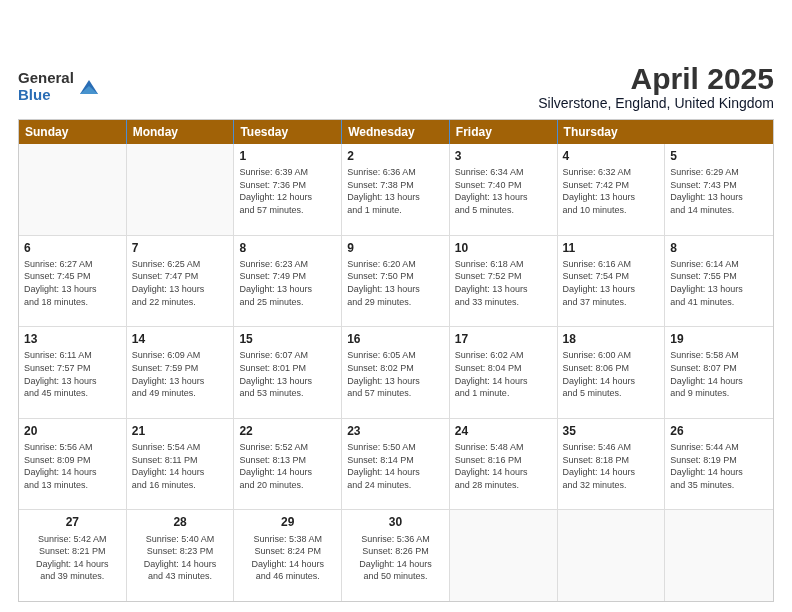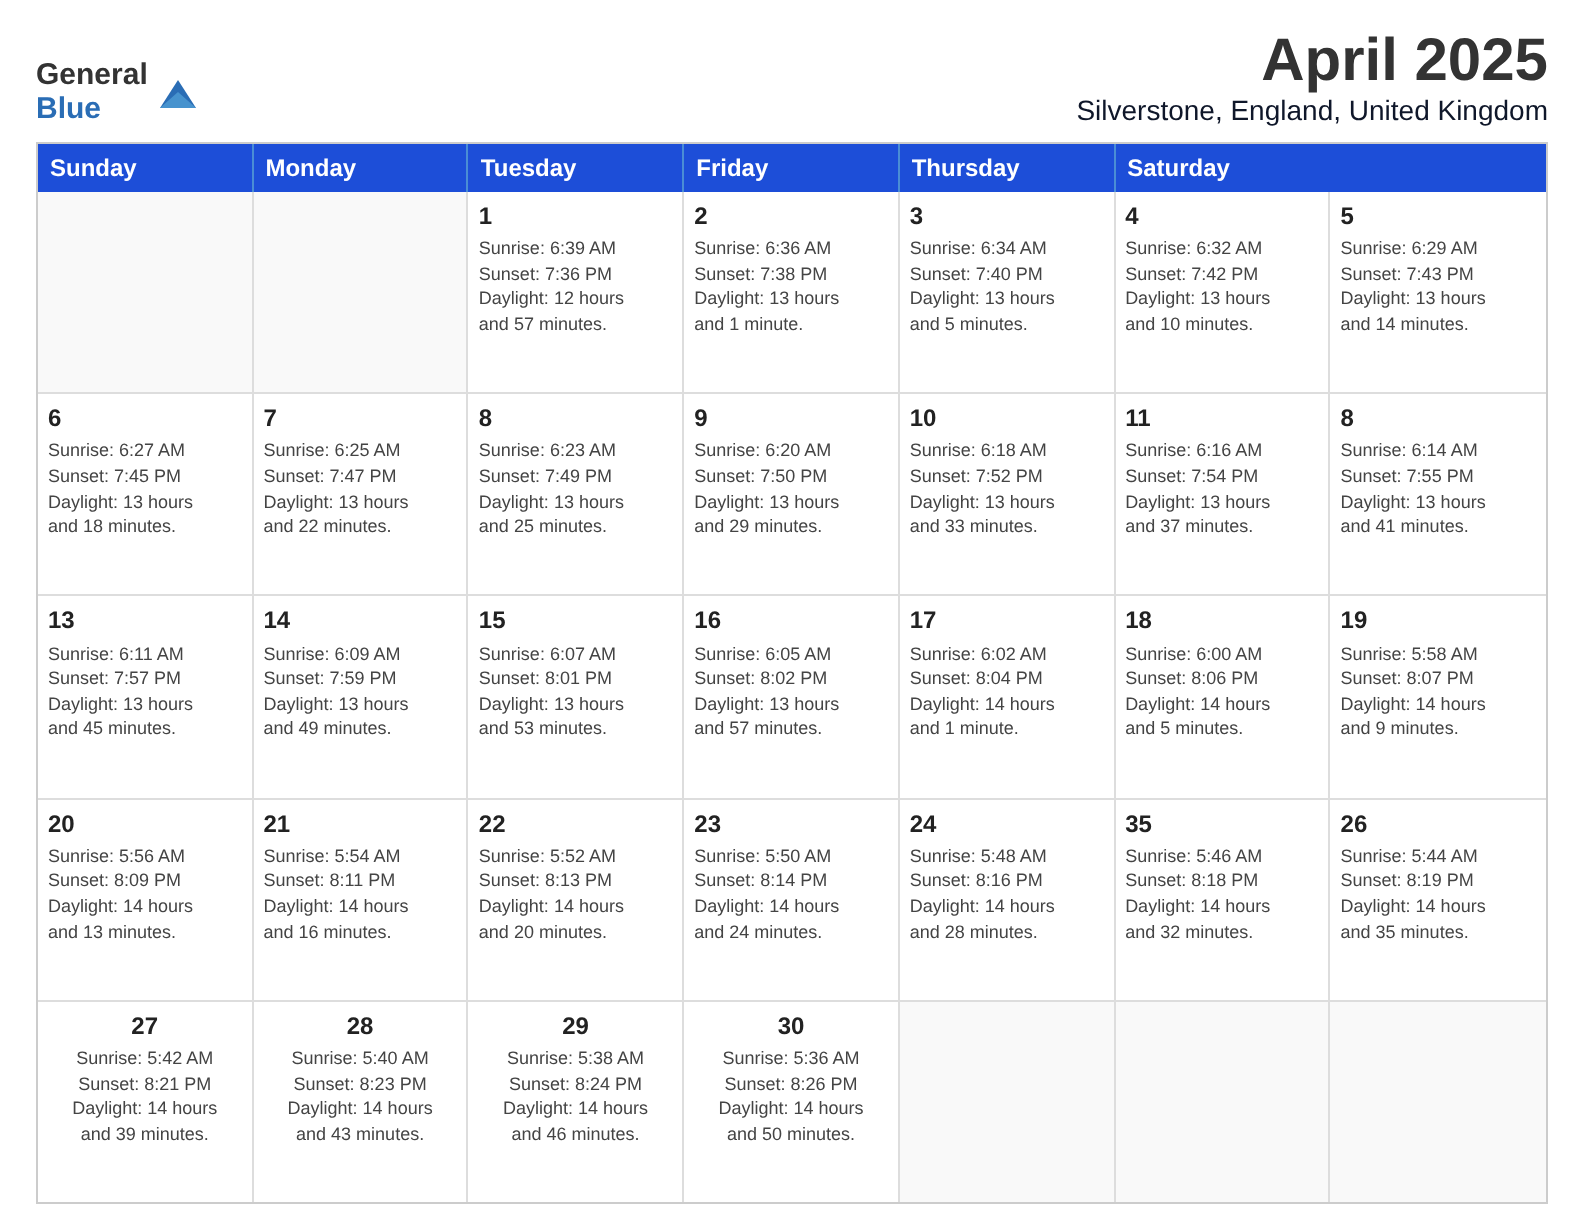--- a/index.html
+++ b/index.html
@@ -14,22 +14,23 @@
     .page {
       width: 792px;
       height: 612px;
       padding: 14px 18px 10px 18px;
       display: flex;
       flex-direction: column;
     }
     .header {
       display: flex;
       justify-content: space-between;
-      align-items: flex-end;
+      align-items: center;
       margin-bottom: 8px;
+      margin-top: 48px;
     }
     .logo {
       display: flex;
       align-items: center;
       gap: 2px;
     }
     .logo-text {
       display: flex;
       flex-direction: column;
       line-height: 1.1;
@@ -64,21 +65,21 @@
     }
     .calendar {
       flex: 1;
       display: flex;
       flex-direction: column;
       border: 1px solid #ccc;
     }
     .cal-header-row {
       display: grid;
       grid-template-columns: repeat(7, 1fr);
-      background: #1d4ed8;
+      background: #a16207;
     }
     .cal-header-cell {
       color: #fff;
       font-weight: bold;
       font-size: 12px;
       padding: 5px 6px;
       border-right: 1px solid #4a8dd5;
     }
     .cal-header-cell:last-child { border-right: none; }
     .cal-body {
@@ -135,23 +136,23 @@
       <div class="main-title">April 2025</div>
       <div class="subtitle">Silverstone, England, United Kingdom</div>
     </div>
   </div>
 
   <div class="calendar">
     <div class="cal-header-row">
     <div class="cal-header-cell">Sunday</div>
         <div class="cal-header-cell">Monday</div>
         <div class="cal-header-cell">Tuesday</div>
+        <div class="cal-header-cell">Wednesday</div>
         <div class="cal-header-cell">Friday</div>
         <div class="cal-header-cell">Thursday</div>
-        <div class="cal-header-cell">Saturday</div>
       </div>
     <div class="cal-body">
     <div class="cal-row">
           <div class="cal-cell empty"></div>
           <div class="cal-cell empty"></div>
           <div class="cal-cell">
             <span class="day-num">1</span>
             <div class="day-info">Sunrise: 6:39 AM<br>Sunset: 7:36 PM<br>Daylight: 12 hours<br>and 57 minutes.</div>
           </div>
           <div class="cal-cell">

